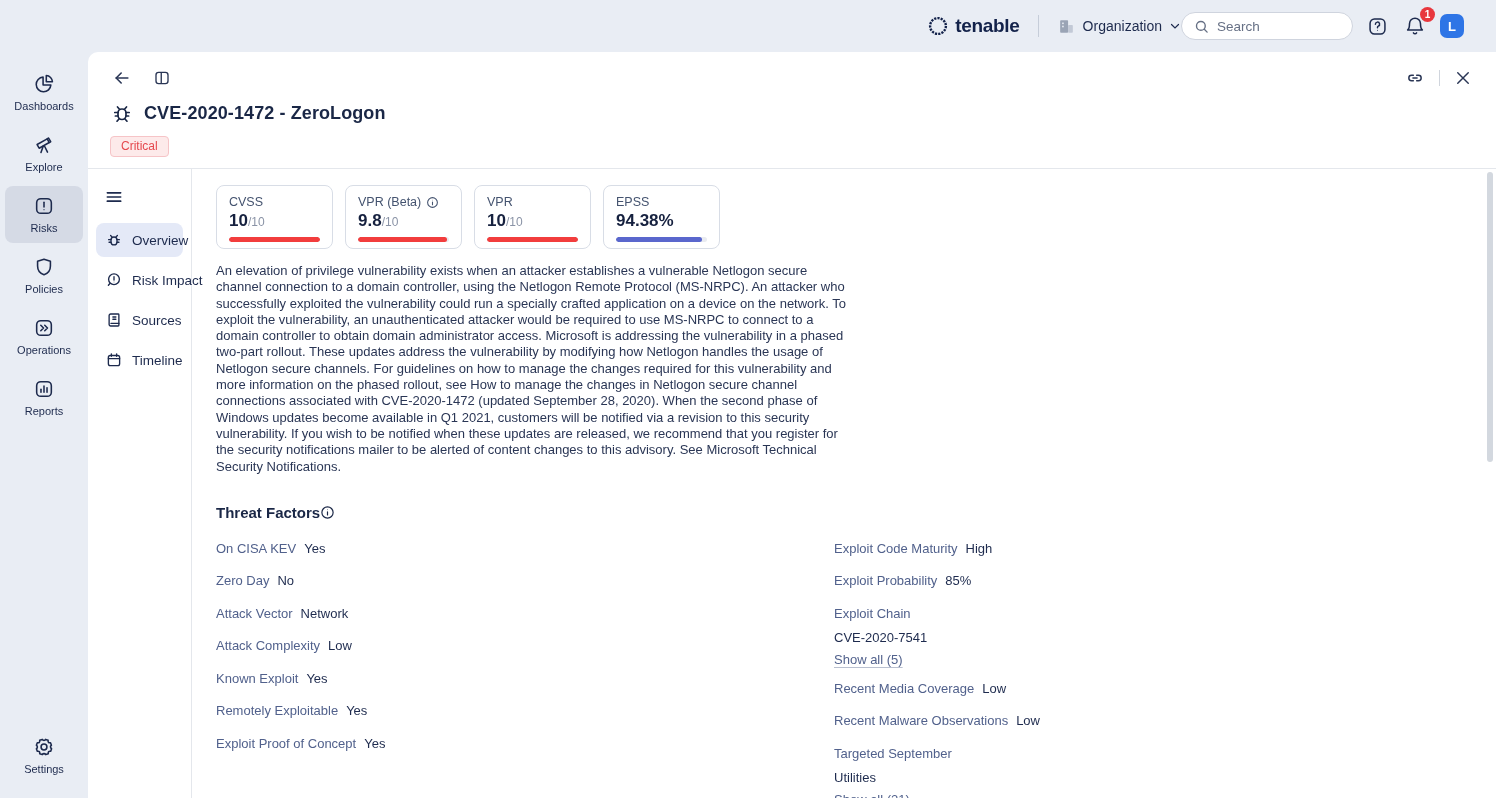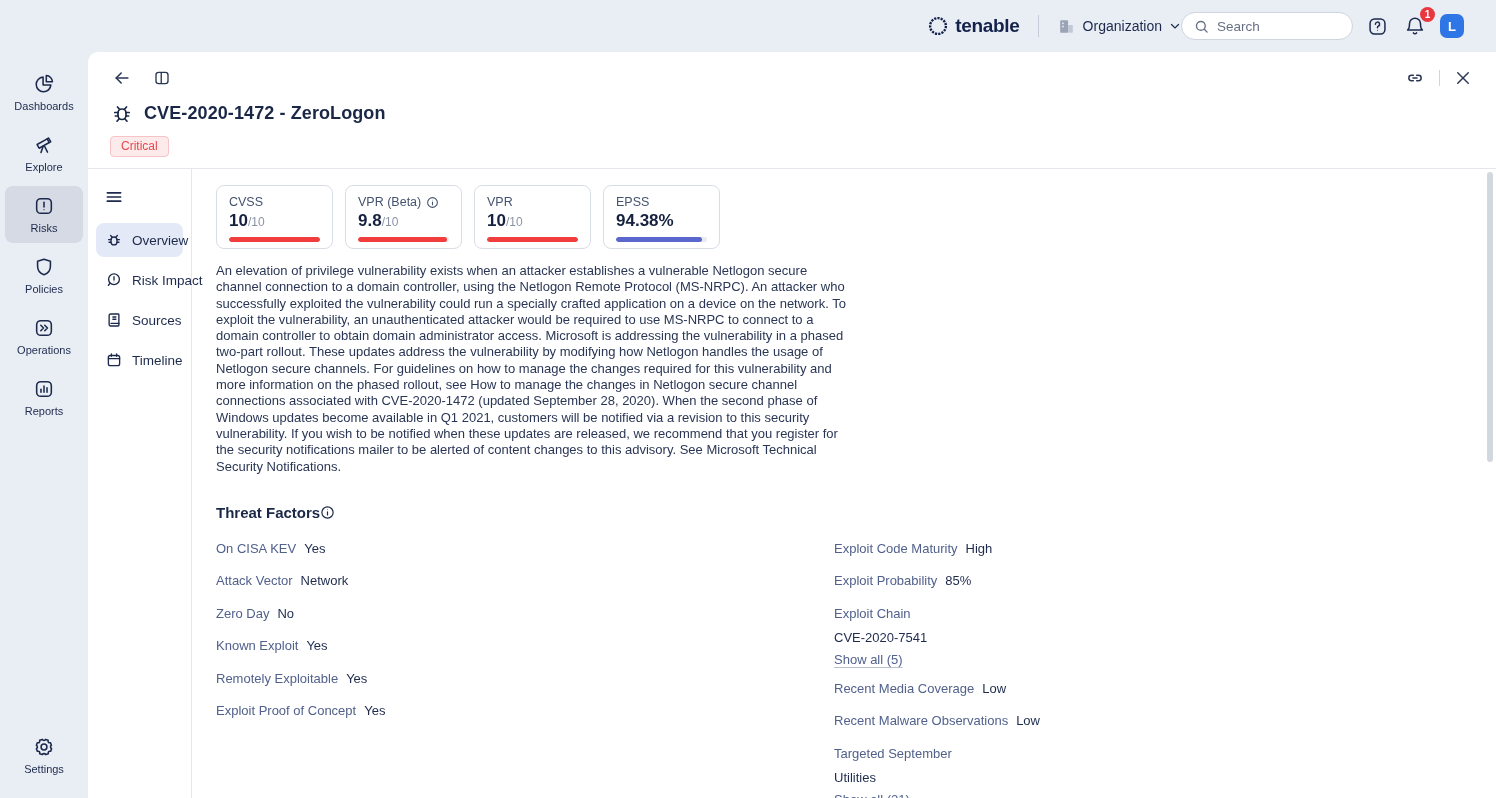--- a/index.html
+++ b/index.html
@@ -366,22 +366,23 @@
               <circle cx="12" cy="12" r="9"></circle>
               <path d="M12 11v5" stroke-linecap="round"></path>
               <circle cx="12" cy="7.5" r="0.7" fill="#1a2746" stroke="none"></circle>
             </svg>
         </span>
       </div>
 
       <div class="tf-cols">
         <div class="tf-left">
           <div class="tf-row"><span class="tf-label">On CISA KEV</span><span class="tf-value">Yes</span></div>
+          <div class="tf-row"><span class="tf-label">Zero Day</span><span class="tf-value">No</span></div>
           <div class="tf-row"><span class="tf-label">Attack Vector</span><span class="tf-value">Network</span></div>
-          <div class="tf-row"><span class="tf-label">Zero Day</span><span class="tf-value">No</span></div>
+          <div class="tf-row"><span class="tf-label">Attack Complexity</span><span class="tf-value">Low</span></div>
           <div class="tf-row"><span class="tf-label">Known Exploit</span><span class="tf-value">Yes</span></div>
           <div class="tf-row"><span class="tf-label">Remotely Exploitable</span><span class="tf-value">Yes</span></div>
           <div class="tf-row"><span class="tf-label">Exploit Proof of Concept</span><span class="tf-value">Yes</span></div>
         </div>
         <div class="tf-right">
           <div class="tf-row"><span class="tf-label">Exploit Code Maturity</span><span class="tf-value">High</span></div>
           <div class="tf-row"><span class="tf-label">Exploit Probability</span><span class="tf-value">85%</span></div>
           <div class="tf-group">
             <span class="tf-label">Exploit Chain</span>
             <span class="tf-group-value">CVE-2020-7541</span>

